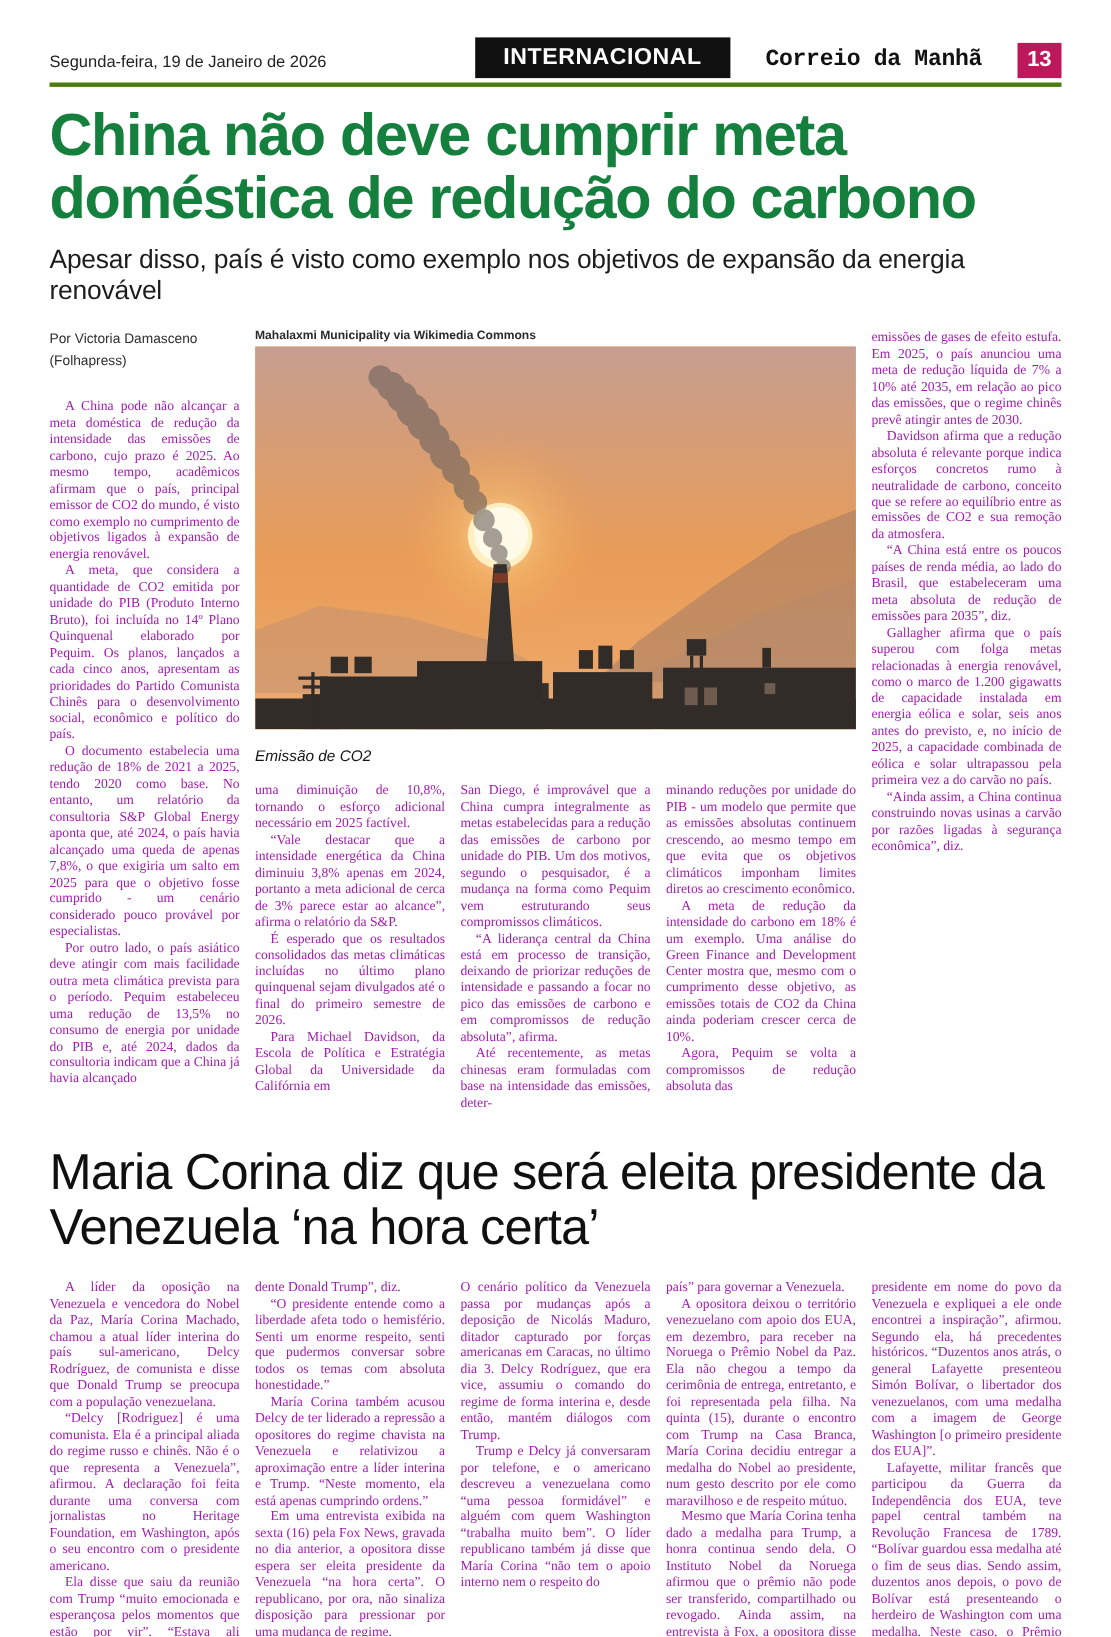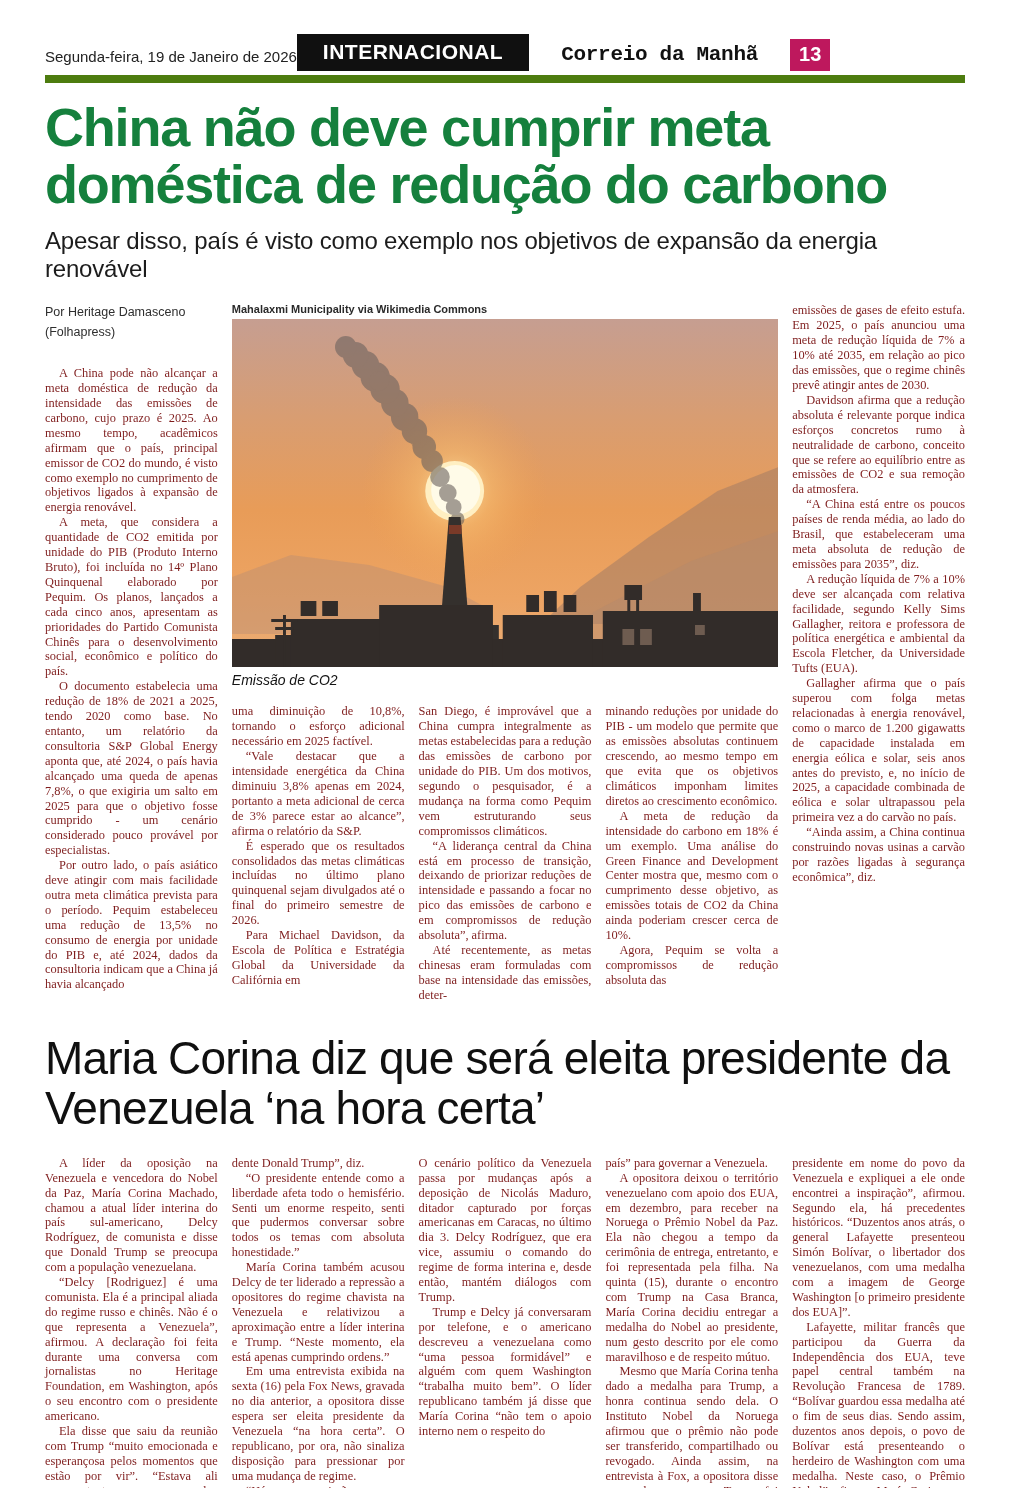--- a/index.html
+++ b/index.html
@@ -4,22 +4,22 @@
 <style>
   html,body { margin:0; padding:0; background:#ffffff; }
   .page {
     position:relative; width:1010px; height:1488px; margin:0 auto;
     background:#ffffff; box-sizing:border-box; padding:34px 45px 18px 45px;
     overflow:hidden; color:#111;
     font-family:"Liberation Serif", serif;
   }
   
   .hdr {
-    display:flex; align-items:flex-end; 
-    border-bottom:8px solid #4d7c0f; padding-bottom:6px;
+    display:flex; align-items:flex-end; justify-content:space-between;
+    border-bottom:4px solid #4d7c0f; padding-bottom:6px;
   }
   .hdr-date {
     font-family:"Liberation Sans", sans-serif; font-size:15px; color:#222;
     padding-bottom:4px;
   }
   .hdr-right { display:flex; align-items:flex-end; gap:32px; }
   .section-box {
     background:#101010; color:#fff; font-family:"Liberation Sans", sans-serif;
     font-weight:700; font-size:21px; letter-spacing:0.5px;
     padding:6px 26px 7px 26px; margin-bottom:-2px;
@@ -54,25 +54,25 @@
     font-family:"Liberation Sans", sans-serif; font-size:12.5px; color:#2e2e2e;
     line-height:1.55; margin-bottom:24px;
   }
   .credit {
     font-family:"Liberation Sans", sans-serif; font-size:11px; font-weight:700;
     color:#2a2a2a; text-align:left; margin-bottom:4px;
   }
   .photo { width:100%; height:348px; display:block; background:#e8a263; }
   .caption {
     font-family:"Liberation Sans", sans-serif; font-style:italic;
-    font-size:14px; color:#141414; margin:5px 0 16px 0;
+    font-size:14px; color:#141414; margin:16px 0 16px 0;
   }
   .bodycol p {
     margin:0; font-size:12.4px; line-height:14.9px; text-align:justify;
-    text-indent:14px; color:#7f1d1d;
+    text-indent:14px; color:#a21caf;
   }
   .bodycol.cont p:first-child { text-indent:0; }
   
   .h2 {
     font-family:"Liberation Sans", sans-serif; font-weight:400;
     font-size:46px; line-height:1.1; letter-spacing:-0.8px; color:#101010;
     margin:30px 0 0 0;
   }
   .a2-grid {
     display:grid; grid-template-columns:repeat(5,1fr); column-gap:14px;
@@ -94,21 +94,21 @@
   </div>
 
   <div>
     <h1 class="h1">China não deve cumprir meta doméstica de redução do carbono</h1>
     <div class="sub">Apesar disso, país é visto como exemplo nos objetivos de expansão da energia renovável</div>
 
     <div class="a1-grid">
 
       <div class="colA bodycol">
         <div class="byline">
-          <div>Por Heritage Damasceno</div>
+          <div>Por Victoria Damasceno</div>
           <div>(Folhapress)</div>
         </div>
         <div>
             <p>A China pode não alcançar a meta doméstica de redução da intensidade das emissões de carbono, cujo prazo é 2025. Ao mesmo tempo, acadêmicos afirmam que o país, principal emissor de CO2 do mundo, é visto como exemplo no cumprimento de objetivos ligados à expansão de energia renovável.</p>
             <p>A meta, que considera a quantidade de CO2 emitida por unidade do PIB (Produto Interno Bruto), foi incluída no 14º Plano Quinquenal elaborado por Pequim. Os planos, lançados a cada cinco anos, apresentam as prioridades do Partido Comunista Chinês para o desenvolvimento social, econômico e político do país.</p>
             <p>O documento estabelecia uma redução de 18% de 2021 a 2025, tendo 2020 como base. No entanto, um relatório da consultoria S&amp;P Global Energy aponta que, até 2024, o país havia alcançado uma queda de apenas 7,8%, o que exigiria um salto em 2025 para que o objetivo fosse cumprido - um cenário considerado pouco provável por especialistas.</p>
             <p>Por outro lado, o país asiático deve atingir com mais facilidade outra meta climática prevista para o período. Pequim estabeleceu uma redução de 13,5% no consumo de energia por unidade do PIB e, até 2024, dados da consultoria indicam que a China já havia alcançado</p>
           </div>
       </div>
 
@@ -202,21 +202,20 @@
         </div>
       <div class="rowB bodycol cont" style="grid-column:4">
           <p>minando reduções por unidade do PIB - um modelo que permite que as emissões absolutas continuem crescendo, ao mesmo tempo em que evita que os objetivos climáticos imponham limites diretos ao crescimento econômico.</p>
           <p>A meta de redução da intensidade do carbono em 18% é um exemplo. Uma análise do Green Finance and Development Center mostra que, mesmo com o cumprimento desse objetivo, as emissões totais de CO2 da China ainda poderiam crescer cerca de 10%.</p>
           <p>Agora, Pequim se volta a compromissos de redução absoluta das</p>
         </div>
       <div class="colA bodycol cont" style="grid-column:5">
           <p>emissões de gases de efeito estufa. Em 2025, o país anunciou uma meta de redução líquida de 7% a 10% até 2035, em relação ao pico das emissões, que o regime chinês prevê atingir antes de 2030.</p>
           <p>Davidson afirma que a redução absoluta é relevante porque indica esforços concretos rumo à neutralidade de carbono, conceito que se refere ao equilíbrio entre as emissões de CO2 e sua remoção da atmosfera.</p>
           <p>“A China está entre os poucos países de renda média, ao lado do Brasil, que estabeleceram uma meta absoluta de redução de emissões para 2035”, diz.</p>
-          <p>A redução líquida de 7% a 10% deve ser alcançada com relativa facilidade, segundo Kelly Sims Gallagher, reitora e professora de política energética e ambiental da Escola Fletcher, da Universidade Tufts (EUA).</p>
           <p>Gallagher afirma que o país superou com folga metas relacionadas à energia renovável, como o marco de 1.200 gigawatts de capacidade instalada em energia eólica e solar, seis anos antes do previsto, e, no início de 2025, a capacidade combinada de eólica e solar ultrapassou pela primeira vez a do carvão no país.</p>
           <p>“Ainda assim, a China continua construindo novas usinas a carvão por razões ligadas à segurança econômica”, diz.</p>
         </div>
     </div>
   </div>
 
   <div>
     <h2 class="h2">Maria Corina diz que será eleita presidente da Venezuela ‘na hora certa’</h2>
     <div class="a2-grid">
       <div class="bodycol">

